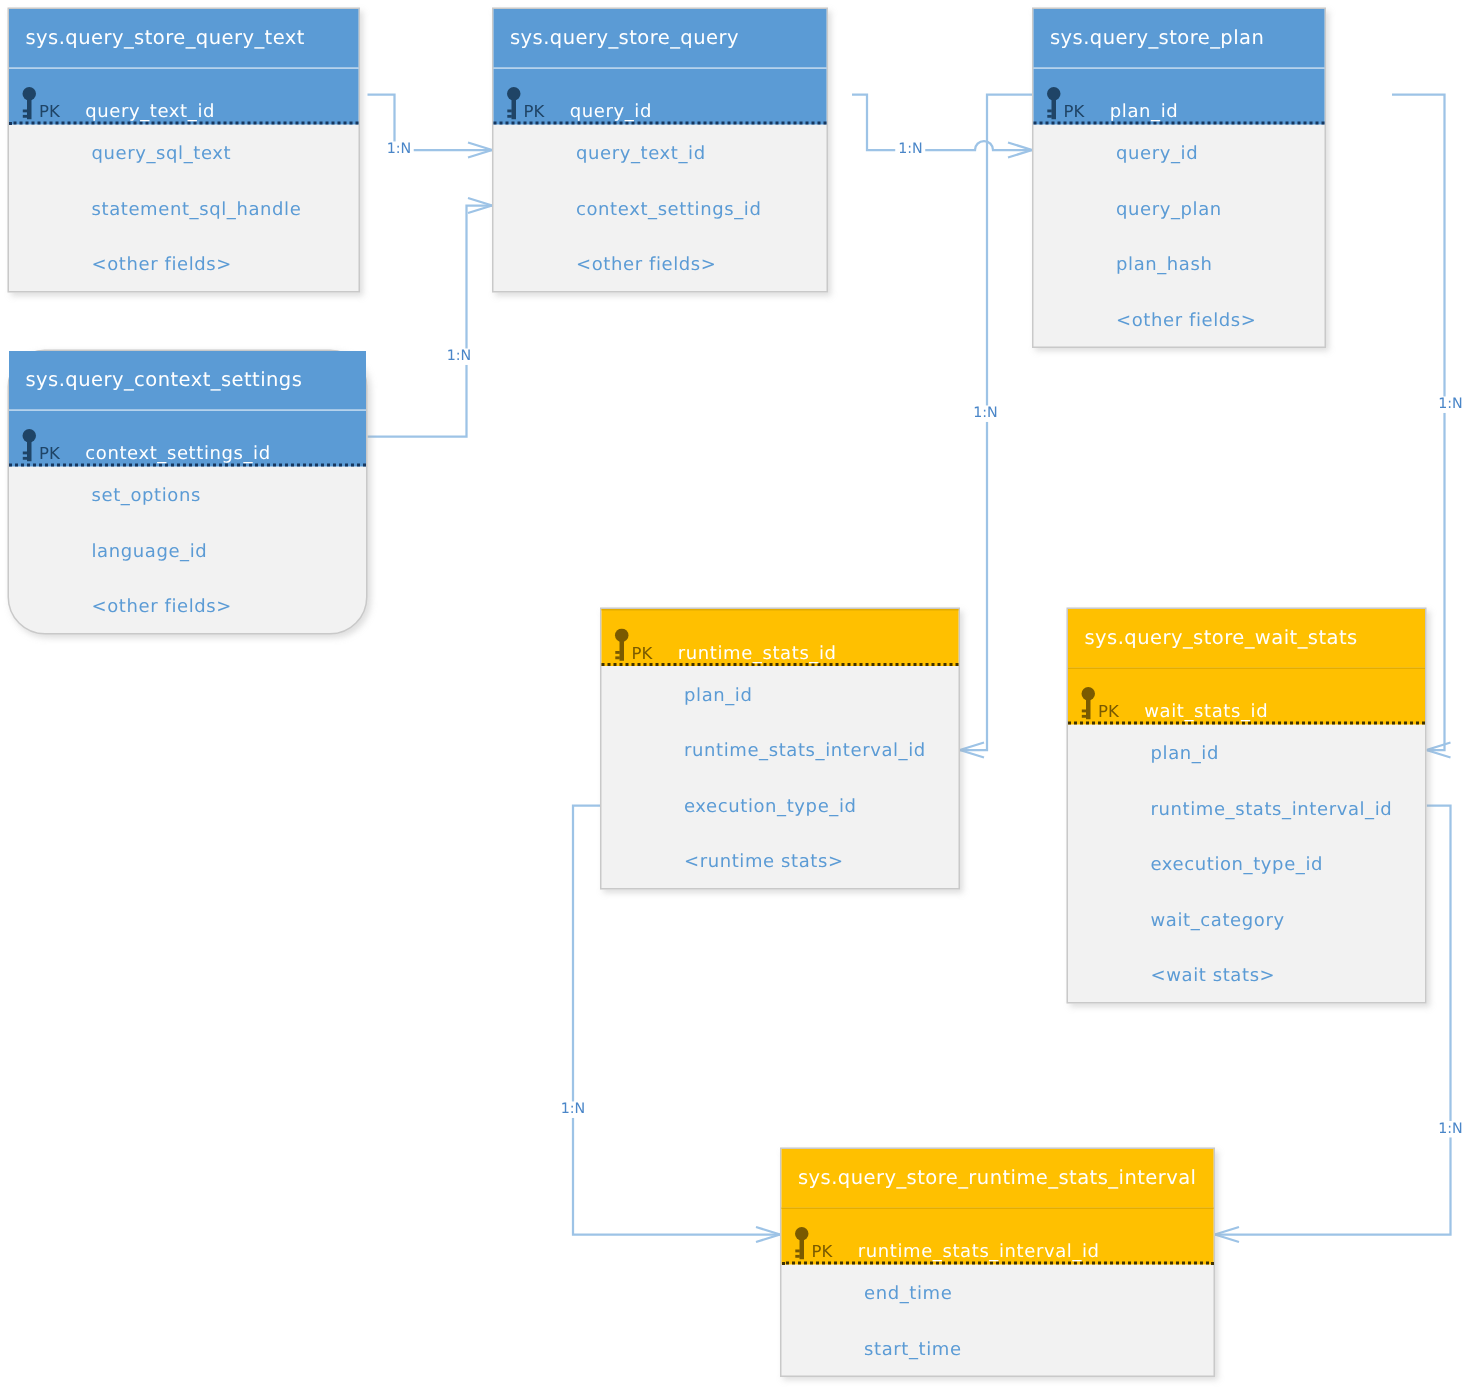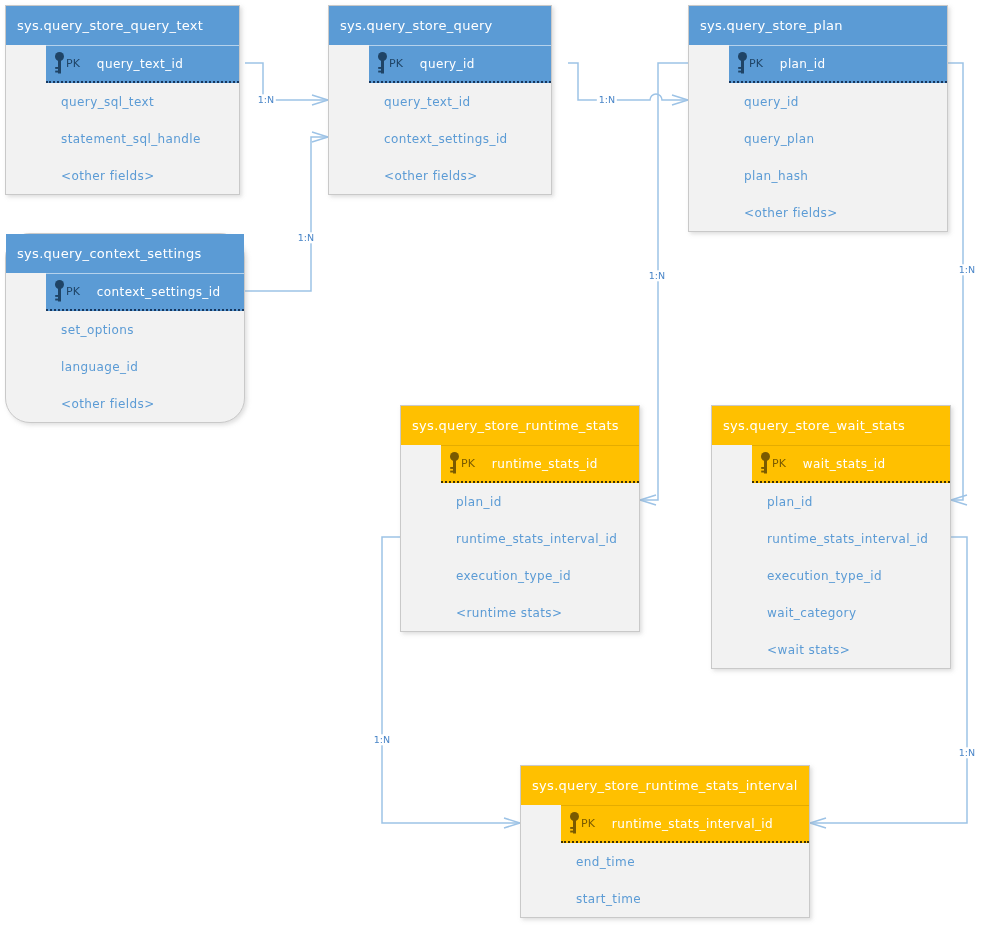--- a/index.html
+++ b/index.html
@@ -13,21 +13,21 @@
   .tbl {
     position:absolute; background:#f2f2f2; border:1px solid #c9c9c9;
     box-shadow:2px 2px 4px rgba(160,160,160,0.35); box-sizing:border-box;
   }
   .tbl-header {
     height:39px; display:flex; align-items:center; padding:0 11px;
     color:#ffffff; font-size:13px; letter-spacing:0.3px; box-sizing:border-box;
     white-space:nowrap; overflow:hidden;
   }
   .tbl-pk {
-    height:38px; display:flex; align-items:center; padding:0 8px; box-sizing:border-box;margin-left:40px;
+    height:38px; display:flex; align-items:flex-end; padding:0 8px; box-sizing:border-box;
   }
   .theme-blue .tbl-header, .theme-blue .tbl-pk { background:#5B9BD5; }
   .theme-orange .tbl-header, .theme-orange .tbl-pk { background:#FFC000; }
   .theme-blue .tbl-pk { border-top:1px solid rgba(255,255,255,0.55); border-bottom:2px dotted #17375E; }
   .theme-orange .tbl-pk { border-top:1px solid #e4ac00; border-bottom:2px dotted #403200; }
 
   .key { display:flex; align-items:center; }
   .theme-blue .key { color:#1F4466; }
   .theme-orange .key { color:#7A5A00; }
   .pk-label { font-size:11px; margin-left:1px; }
@@ -112,21 +112,21 @@
           </svg>
         </span>
       <span class="pk-label">PK</span>
       <span class="pk-field">query_id</span>
     </div>
     <div class="tbl-field">query_text_id</div>
     <div class="tbl-field">context_settings_id</div>
     <div class="tbl-field">&lt;other fields&gt;</div>
   </div>
 
-  <div class="tbl theme-blue" style="left:688px; top:5px; width:260px;">
+  <div class="tbl theme-blue" style="left:688px; top:5px; width:196px;">
     <div class="tbl-header">sys.query_store_plan</div>
     <div class="tbl-pk">
       <span class="key">
           <svg width="11" height="23" viewBox="0 0 11 23">
             <circle cx="5.5" cy="4.5" r="4.5" fill="currentColor"></circle>
             <rect x="4" y="8" width="3" height="13.5" fill="currentColor"></rect>
             <rect x="1.2" y="15" width="3" height="1.9" fill="currentColor"></rect>
             <rect x="1.2" y="18.6" width="3" height="1.9" fill="currentColor"></rect>
           </svg>
         </span>
@@ -152,21 +152,20 @@
         </span>
       <span class="pk-label">PK</span>
       <span class="pk-field">context_settings_id</span>
     </div>
     <div class="tbl-field">set_options</div>
     <div class="tbl-field">language_id</div>
     <div class="tbl-field">&lt;other fields&gt;</div>
   </div>
 
   <div class="tbl theme-orange" style="left:400px; top:405px; width:240px;">
-    <div class="tbl-header">sys.query_store_runtime_stats</div>
     <div class="tbl-pk">
       <span class="key">
           <svg width="11" height="23" viewBox="0 0 11 23">
             <circle cx="5.5" cy="4.5" r="4.5" fill="currentColor"></circle>
             <rect x="4" y="8" width="3" height="13.5" fill="currentColor"></rect>
             <rect x="1.2" y="15" width="3" height="1.9" fill="currentColor"></rect>
             <rect x="1.2" y="18.6" width="3" height="1.9" fill="currentColor"></rect>
           </svg>
         </span>
       <span class="pk-label">PK</span>

